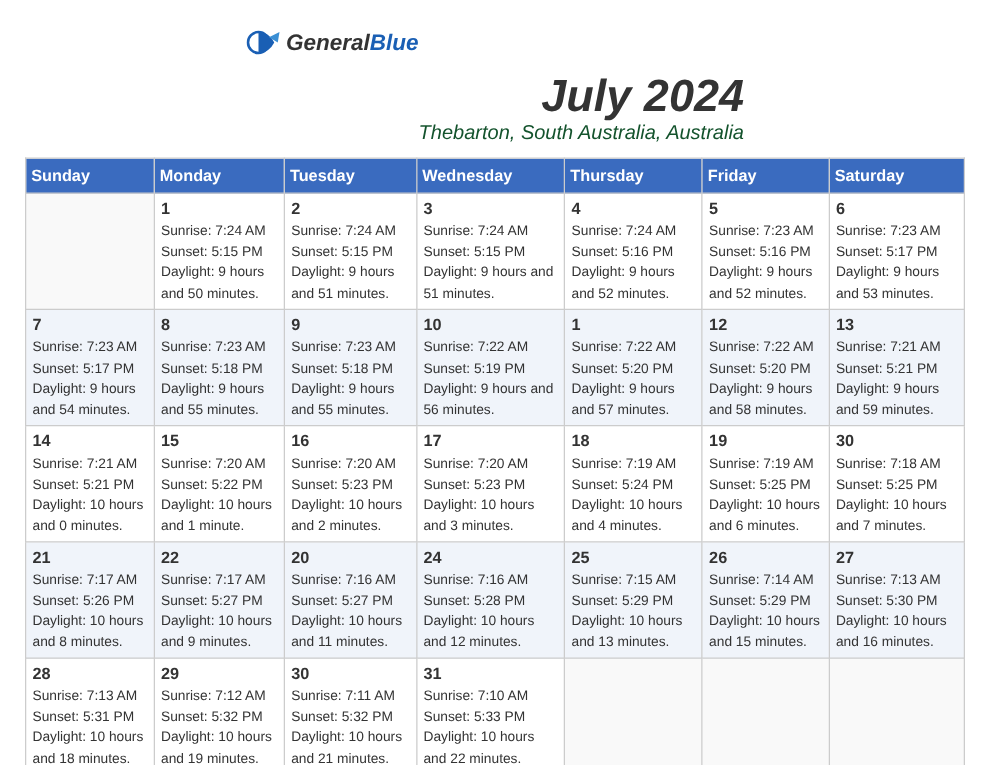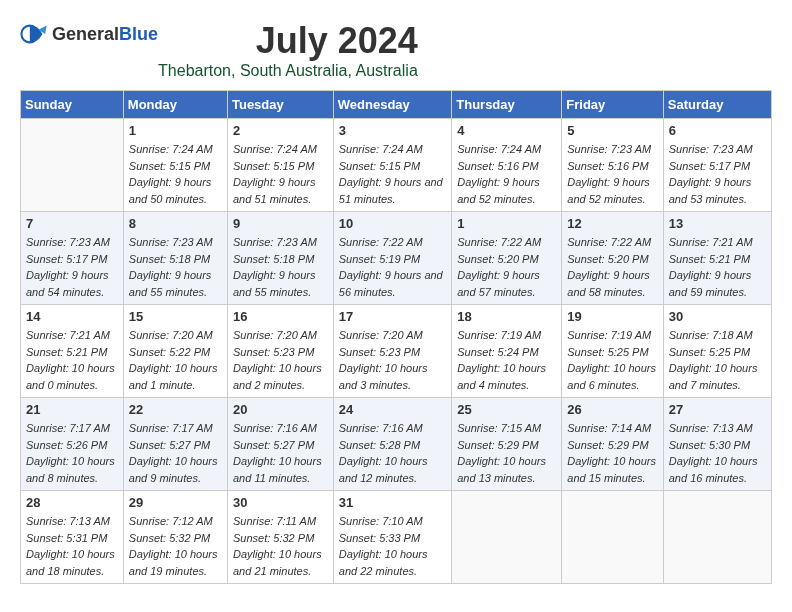--- a/index.html
+++ b/index.html
@@ -5,35 +5,37 @@
     * { box-sizing: border-box; margin: 0; padding: 0; }
     body {
       font-family: Arial, sans-serif;
       background: #fff;
       width: 792px;
       min-height: 612px;
       padding: 20px;
     }
     .header {
       display: flex;
-      justify-content: flex-start;
+      justify-content: center;
       align-items: flex-start;
       margin-bottom: 10px;
+      font-style: italic;
     }
     .logo {
       display: flex;
       align-items: center;
       gap: 4px;
     }
     .logo-icon {
       width: 28px;
       height: 28px;
     }
     .title-block {
       text-align: right;
+      margin-top: 36px;
     }
     .month-year {
       font-size: 36px;
       font-weight: bold;
       color: #333;
     }
     .location {
       font-size: 16px;
       color: #14532d;
     }
@@ -71,21 +73,20 @@
     .day-num {
       font-size: 13px;
       font-weight: bold;
       color: #333;
       display: block;
       margin-bottom: 3px;
     }
     .day-info {
       color: #333;
       line-height: 1.5;
-      font-style: italic;
     }
     .empty { background: #f9f9f9; }
   </style>
 </head>
 <body>
 
 <div class="header">
   <div class="logo">
     <svg class="logo-icon" viewBox="0 0 40 40" xmlns="http://www.w3.org/2000/svg">
       <circle cx="14" cy="20" r="12" fill="none" stroke="#1a5fb4" stroke-width="3"></circle>

